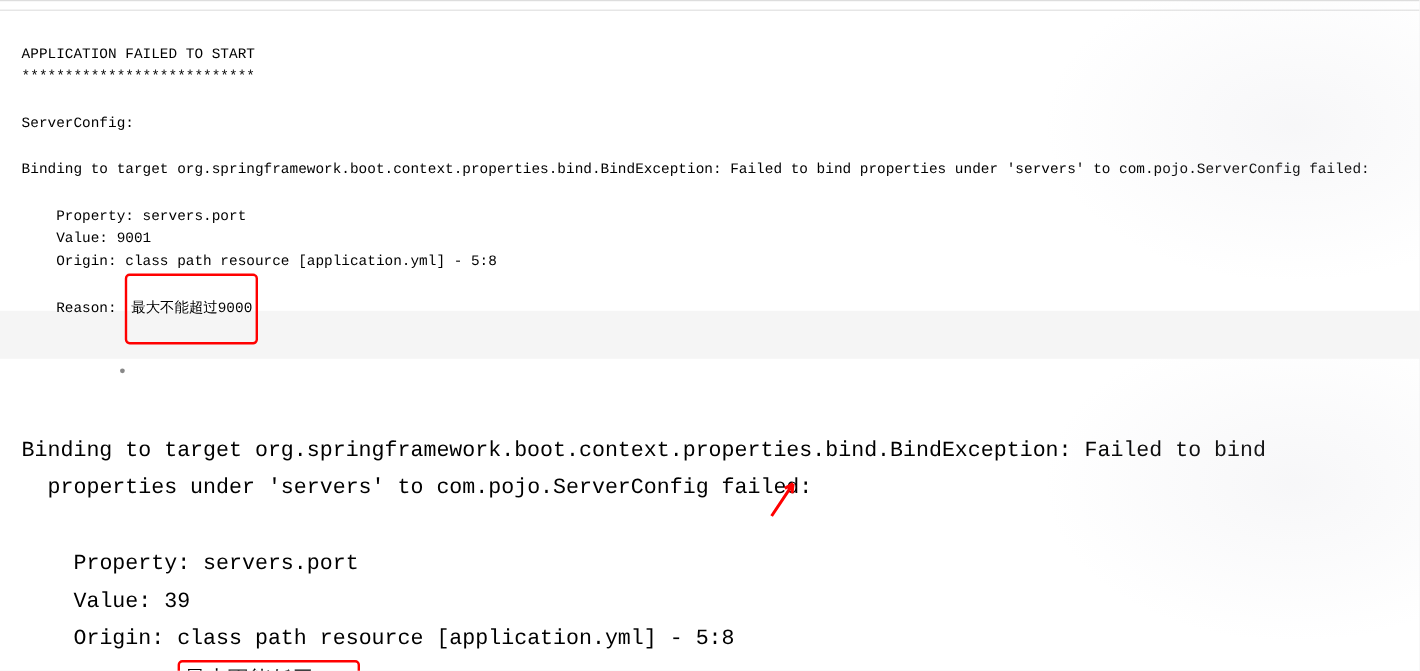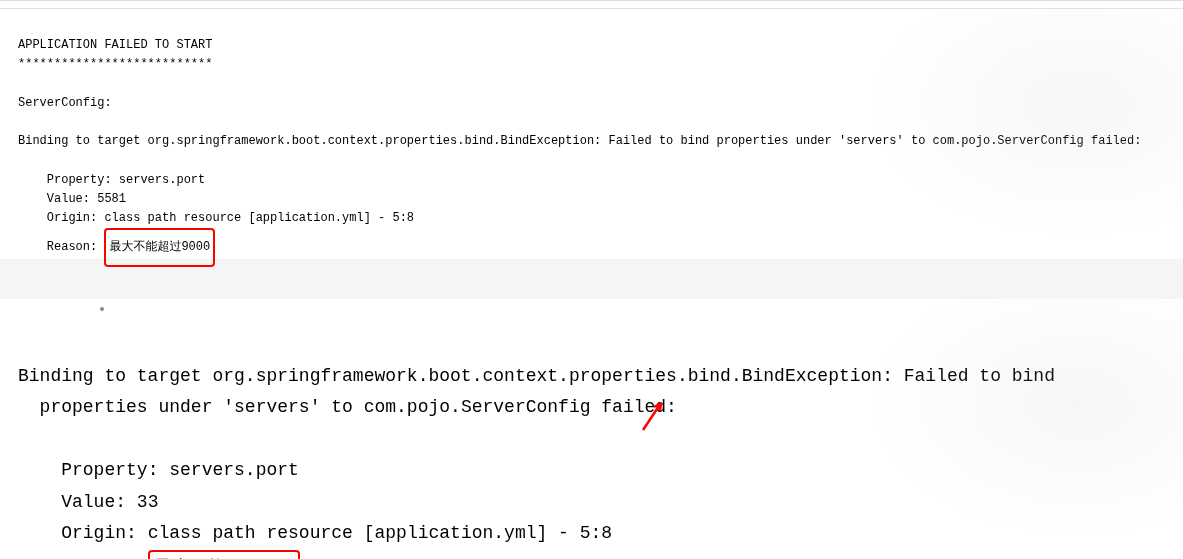--- a/index.html
+++ b/index.html
@@ -44,21 +44,21 @@
       right: 0;
       width: 350px;
       height: 100%;
       background: radial-gradient(ellipse at 70% 40%, rgba(200,200,210,0.15) 0%, rgba(255,255,255,0) 60%);
       pointer-events: none;
     }
     .red-box {
       border: 2px solid #ff0000;
       border-radius: 4px;
       display: inline-block;
-      padding: 8px 3px;
+      padding: 18px 3px;
     }
     .gap {
       height: 40px;
       background: #f5f5f5;
     }
     .panel-bottom {
       height: 260px;
       background: #ffffff;
       position: relative;
       padding: 30px 18px 8px 18px;
@@ -104,37 +104,37 @@
   </div>
   <div class="console-content">
 <span>APPLICATION FAILED TO START</span>
 <span>***************************</span>
 
 <span>ServerConfig:</span>
 
 <span>Binding to target org.springframework.boot.context.properties.bind.BindException: Failed to bind properties under 'servers' to com.pojo.ServerConfig failed:</span>
 
 <span>    Property: servers.port</span>
-<span>    Value: 5581</span>
+<span>    Value: 9001</span>
 <span>    Origin: class path resource [application.yml] - 5:8</span>
 <span>    Reason: </span><span class="red-box">最大不能超过9000</span>
   </div>
   <div class="bg-overlay-1"></div>
 </div>
 
 <div class="gap"></div>
 
 <div class="panel-bottom">
   <div class="dot-above"></div>
   <div class="console-content-large">
 <span>Binding to target org.springframework.boot.context.properties.bind.BindException: Failed to bind</span>
 <span>  properties under 'servers' to com.pojo.ServerConfig failed:</span>
 
 <span>    Property: servers.port</span>
-<span>    Value: 33</span>
+<span>    Value: 39</span>
 <span>    Origin: class path resource [application.yml] - 5:8</span>
 <span>    Reason: </span><span class="red-box-large"><span>最大不能低于100</span></span>
   </div>
   <div class="bg-overlay-1"></div>
 </div>
 
 <svg class="red-arrow-svg arrow-bottom" viewBox="0 0 30 35">
   <path d="M 5 32 L 23 5 M 23 5 L 16 9 M 23 5 L 22 13" stroke="#ff0000" stroke-width="2.5" fill="none"></path>
 </svg>
 

